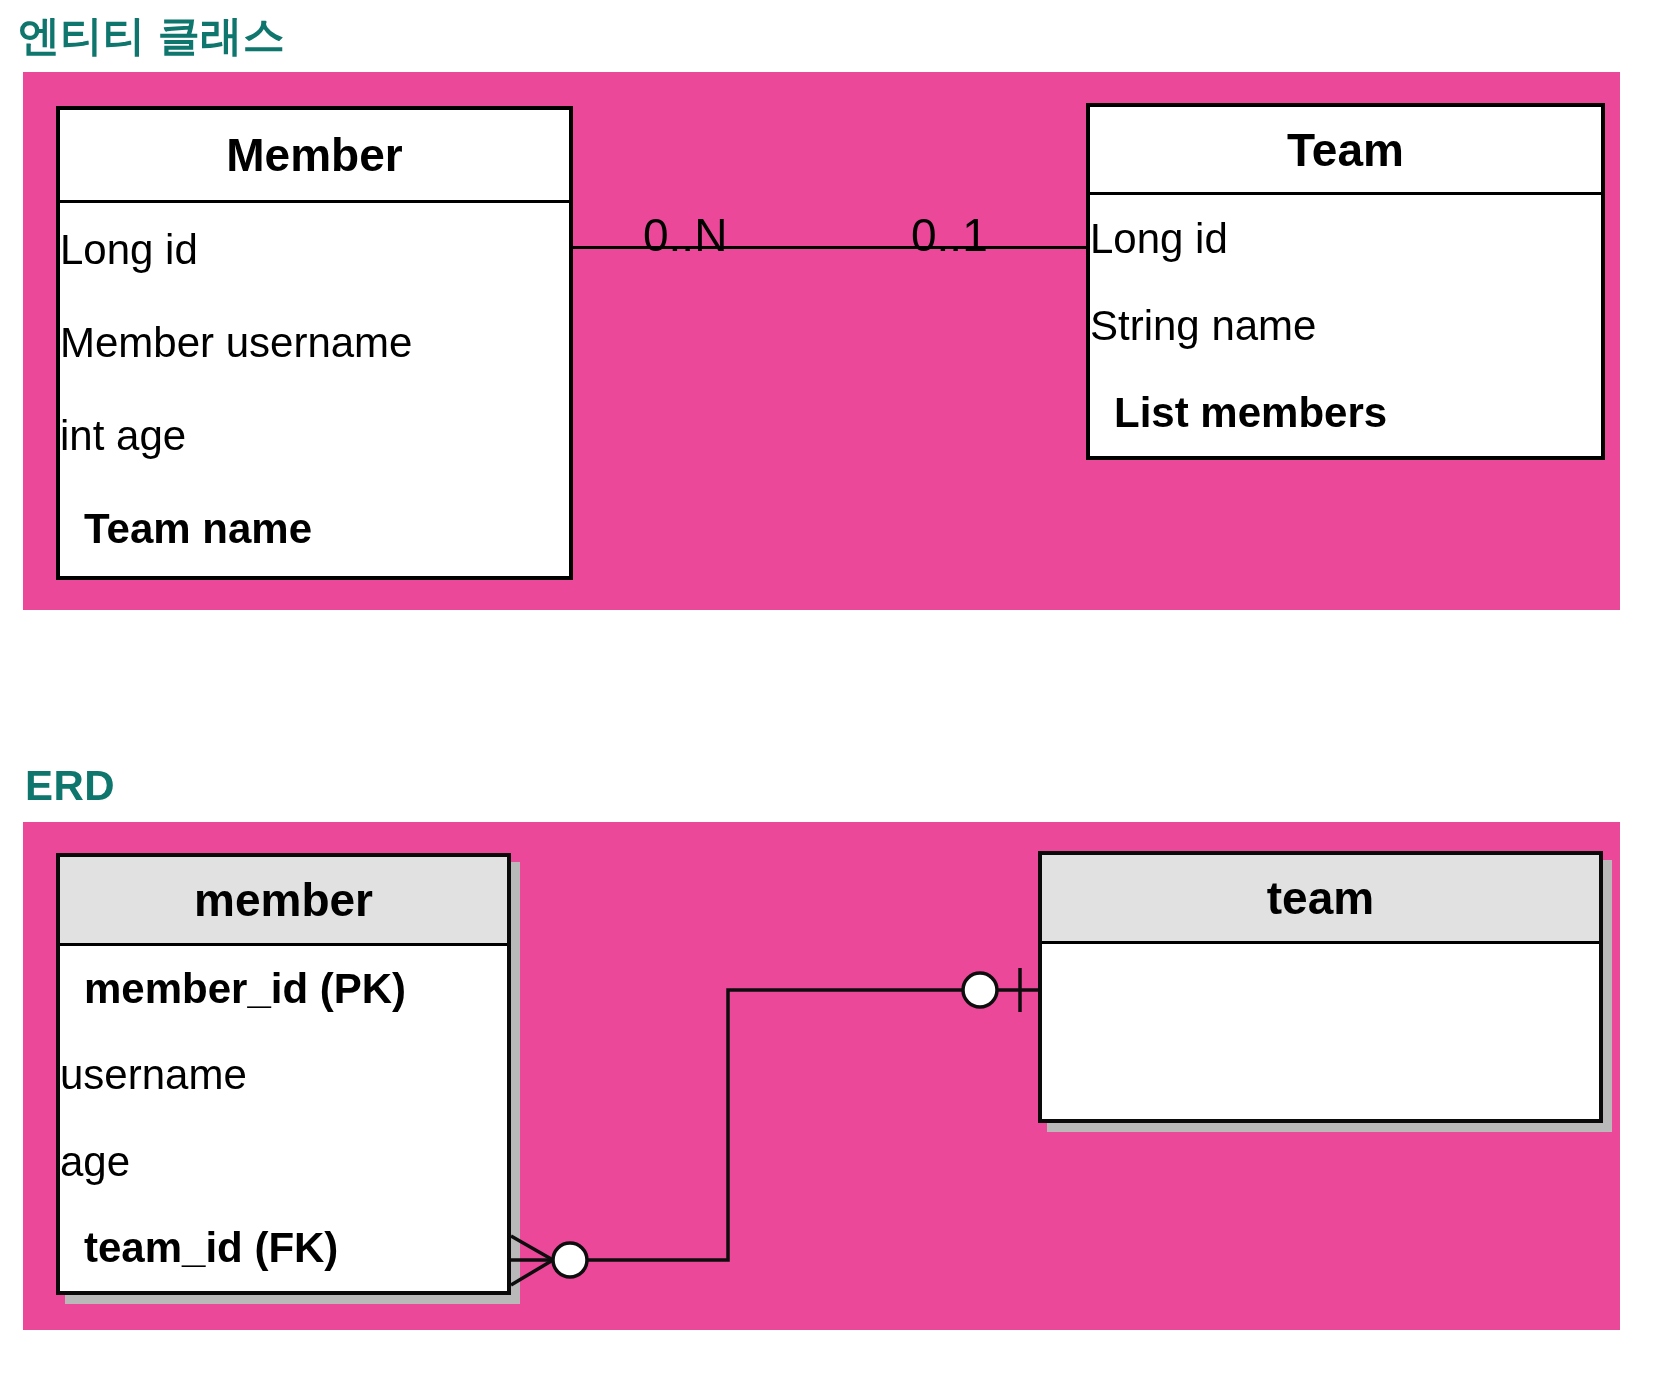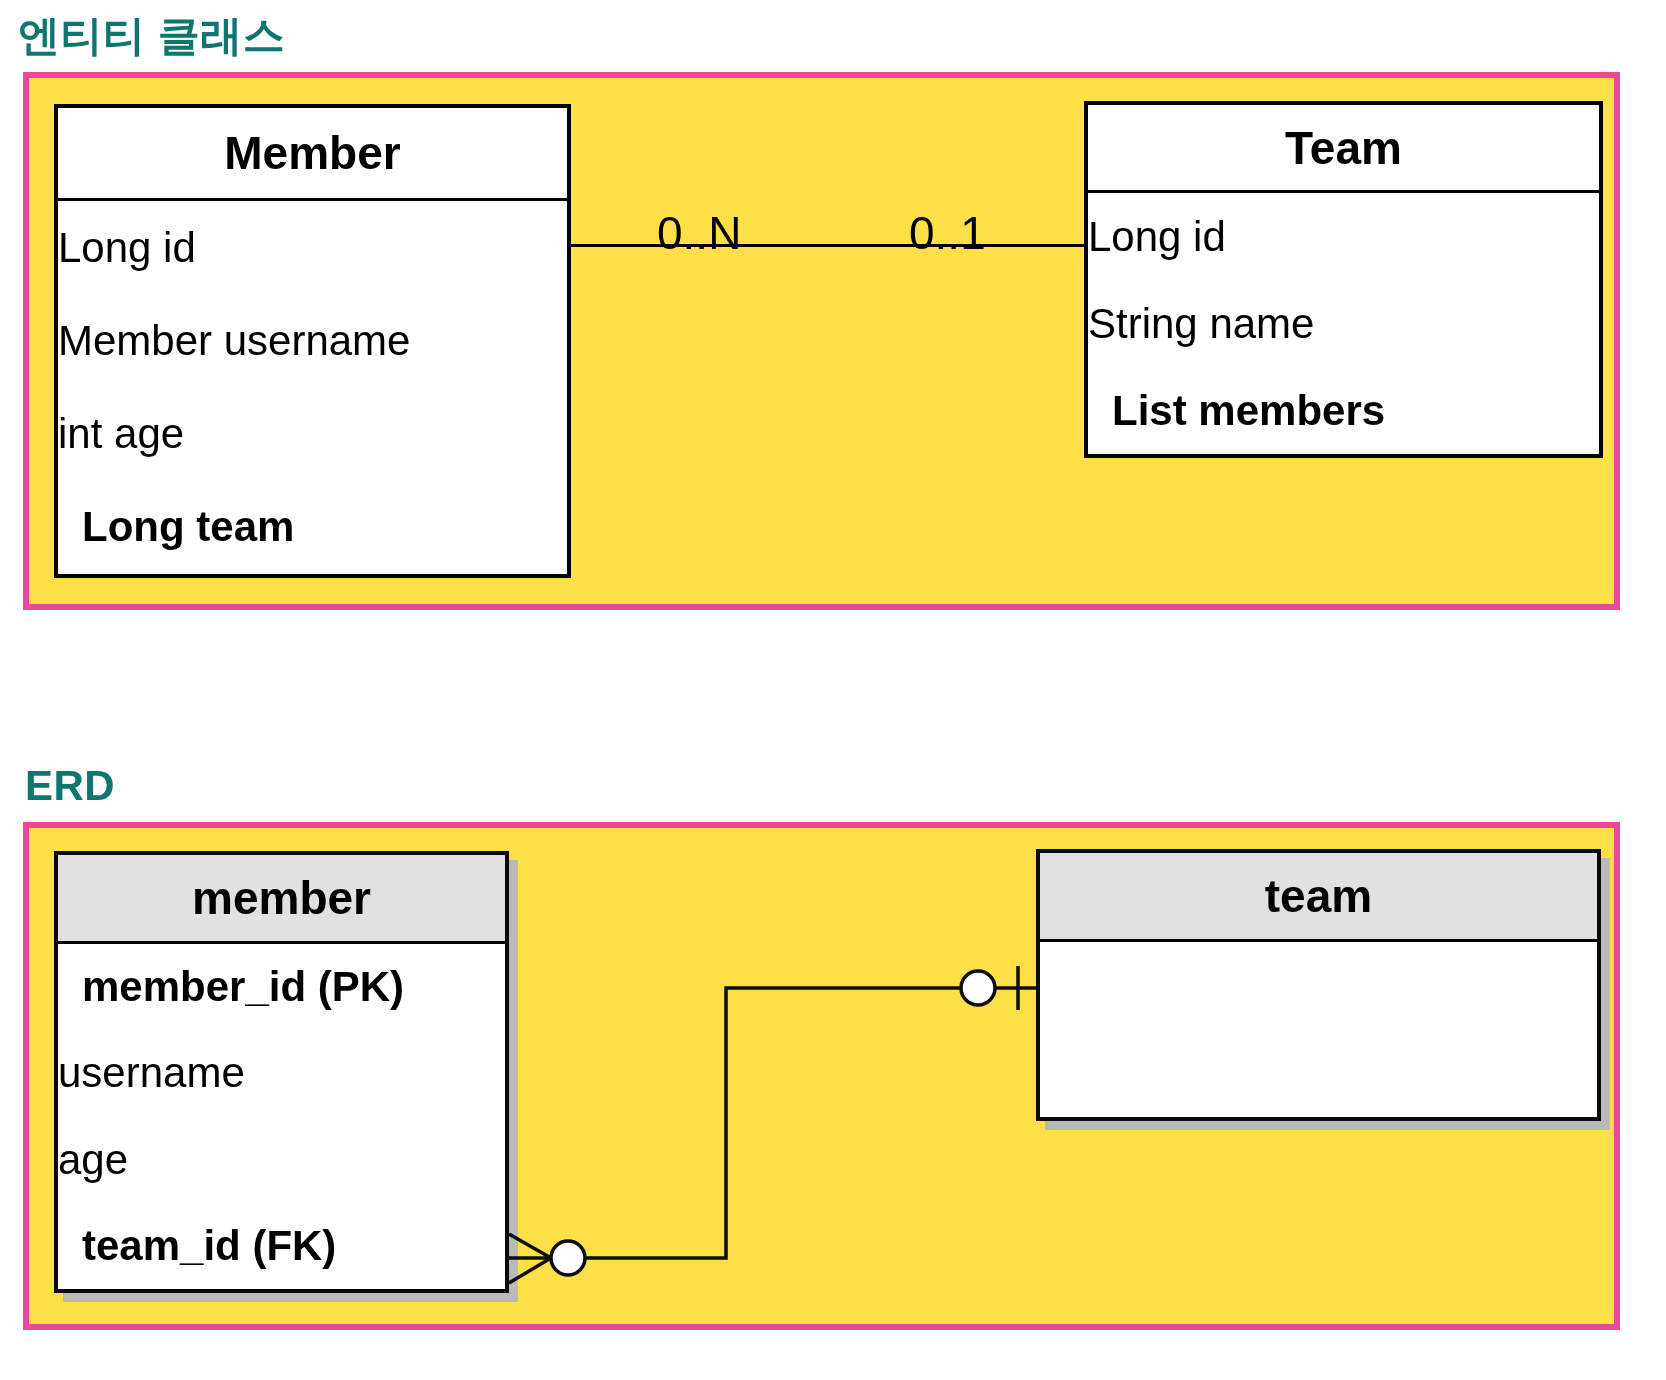--- a/index.html
+++ b/index.html
@@ -6,21 +6,21 @@
   body{
     width:1666px;height:1380px;position:relative;overflow:hidden;
     font-family:"Liberation Sans","DejaVu Sans",sans-serif;color:#000;
     -webkit-font-smoothing:antialiased;
   }
   .heading{
     position:absolute;font-size:42px;font-weight:bold;color:#0f766e;
     letter-spacing:0.5px;white-space:nowrap;
   }
   .panel{
-    position:absolute;background:#fde047;border:6px solid #ec4899;
+    position:absolute;background:#ec4899;border:8px solid #ec4899;
     box-sizing:border-box;
   }
   
   .uml-box{
     position:absolute;background:#fff;border:4px solid #000;
     box-sizing:border-box;display:flex;flex-direction:column;
   }
   .uml-title{
     flex:0 0 auto;display:flex;align-items:center;justify-content:center;
     border-bottom:3px solid #000;font-size:46px;font-weight:bold;
@@ -59,35 +59,35 @@
 <div class="heading" style="left:18px;top:8px;">엔티티 클래스</div>
 
 <div class="panel" style="left:23px;top:72px;width:1597px;height:538px;">
 
   <div class="uml-box" style="left:25px;top:26px;width:517px;height:474px;">
     <div class="uml-title" style="height:90px;">Member</div>
     <div class="uml-rows">
       <div class="uml-row">Long id</div>
       <div class="uml-row">Member username</div>
       <div class="uml-row">int age</div>
-      <div class="uml-row bold">Long team</div>
+      <div class="uml-row bold">Team name</div>
     </div>
   </div>
 
   <div class="uml-box" style="left:1055px;top:23px;width:519px;height:357px;">
     <div class="uml-title" style="height:85px;">Team</div>
     <div class="uml-rows">
       <div class="uml-row">Long id</div>
       <div class="uml-row">String name</div>
       <div class="uml-row bold">List members</div>
     </div>
   </div>
 
   <div class="rel-line" style="left:542px;top:166px;width:513px;"></div>
-  <div class="card-label" style="left:628px;top:128px;">0..N</div>
+  <div class="card-label" style="left:612px;top:128px;">0..N</div>
   <div class="card-label" style="left:880px;top:128px;width:140px;text-align:left;">0..1</div>
 </div>
 
 <div class="heading" style="left:25px;top:762px;">ERD</div>
 
 <div class="panel" style="left:23px;top:822px;width:1597px;height:508px;">
 
   <div class="erd-table" style="left:25px;top:23px;width:455px;height:442px;">
     <div class="erd-header">member</div>
     <div class="erd-rows">

